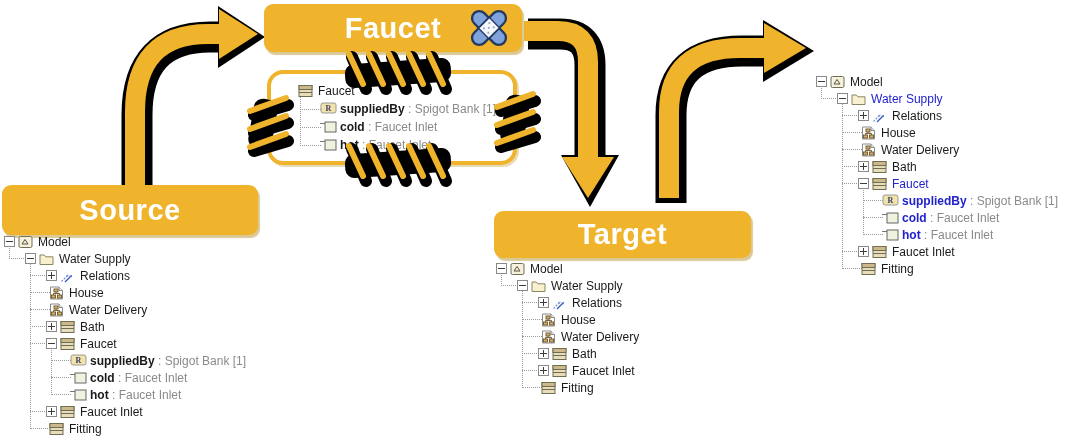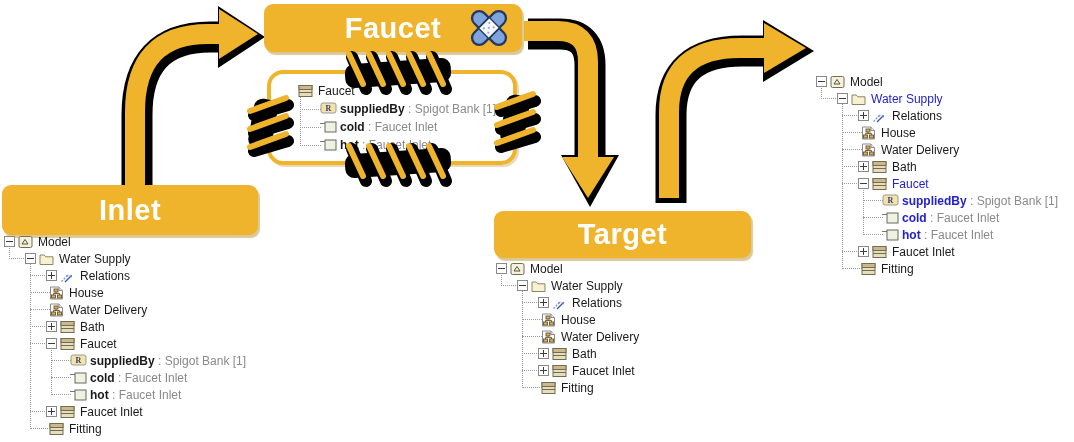--- a/index.html
+++ b/index.html
@@ -66,21 +66,21 @@
       <g transform="translate(2,3)">
         <path d="M669,200 L669,112 Q669,48 740,48 L766,48" fill="none" stroke="#000" stroke-width="31"></path>
         <path d="M761,17 L761,79 L812,48 Z" fill="#000"></path>
       </g>
       <path d="M669,198 L669,112 Q669,48 740,48 L765,48" fill="none" stroke="#EFB32C" stroke-width="20"></path>
       <path d="M764,23 L764,73 L806,48 Z" fill="#EFB32C"></path>
     </g>
   </svg>
 
   <div class="banner" style="left:2px;top:185px;width:256px;height:50px;">
-    <span>Inlet</span>
+    <span>Source</span>
   </div>
 
   <div class="banner" style="left:264px;top:4px;width:258px;height:48px;">
     <span>Faucet</span>
     <span class="bicon">
       <svg width="46" height="42" viewBox="0 0 48 44">
         <g transform="rotate(45 24 22)">
           <rect x="2" y="14.5" width="44" height="15" rx="7.5" fill="#7FA3DC" stroke="#24395F" stroke-width="2.4"></rect>
         </g>
         <g transform="rotate(-45 24 22)">

